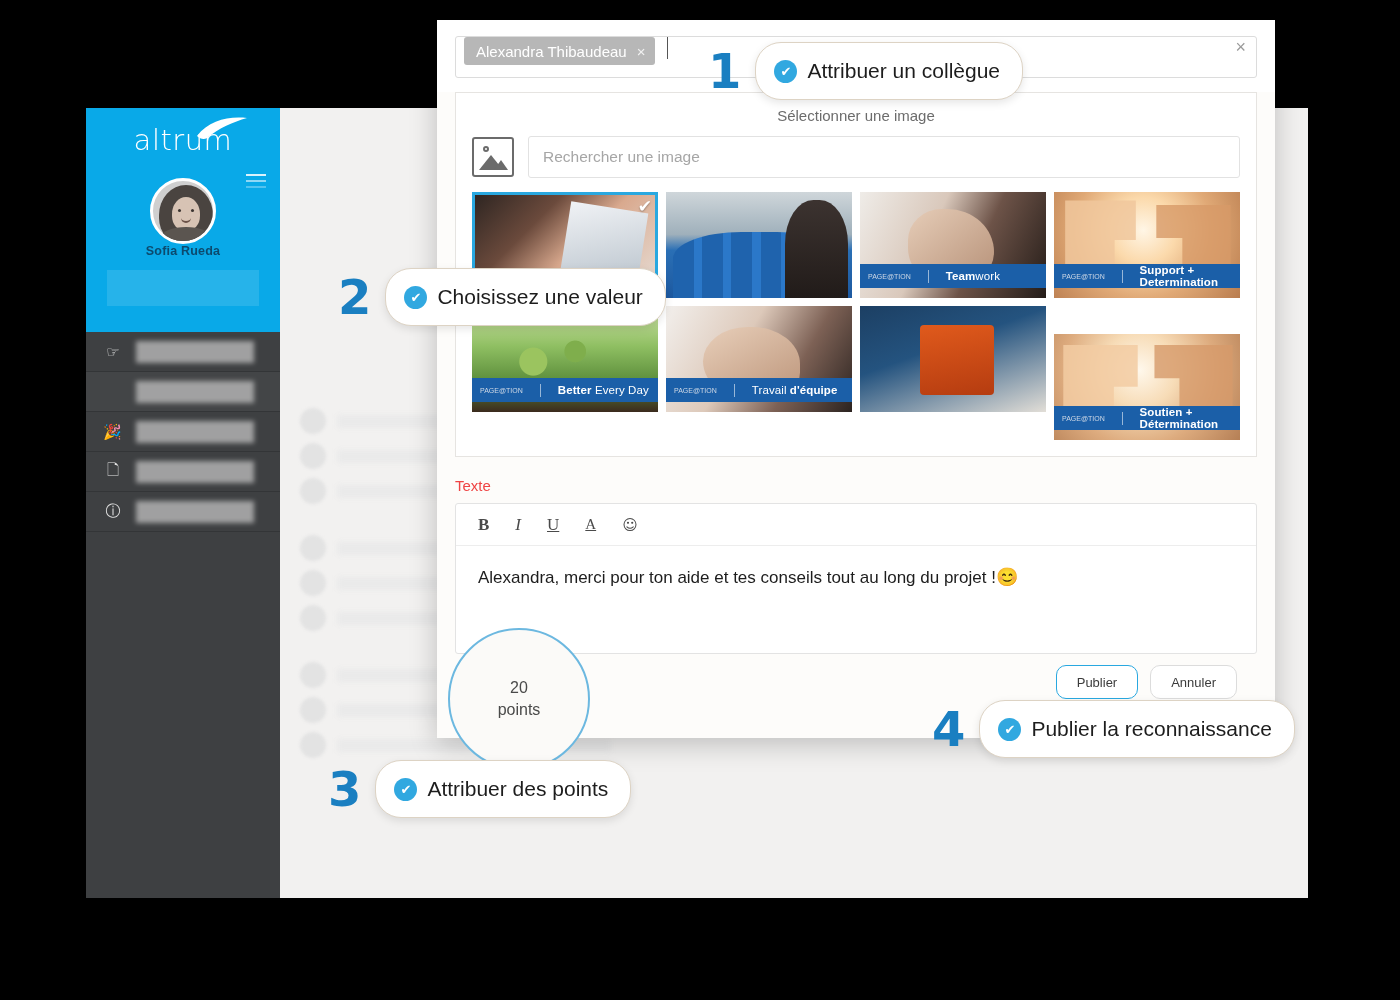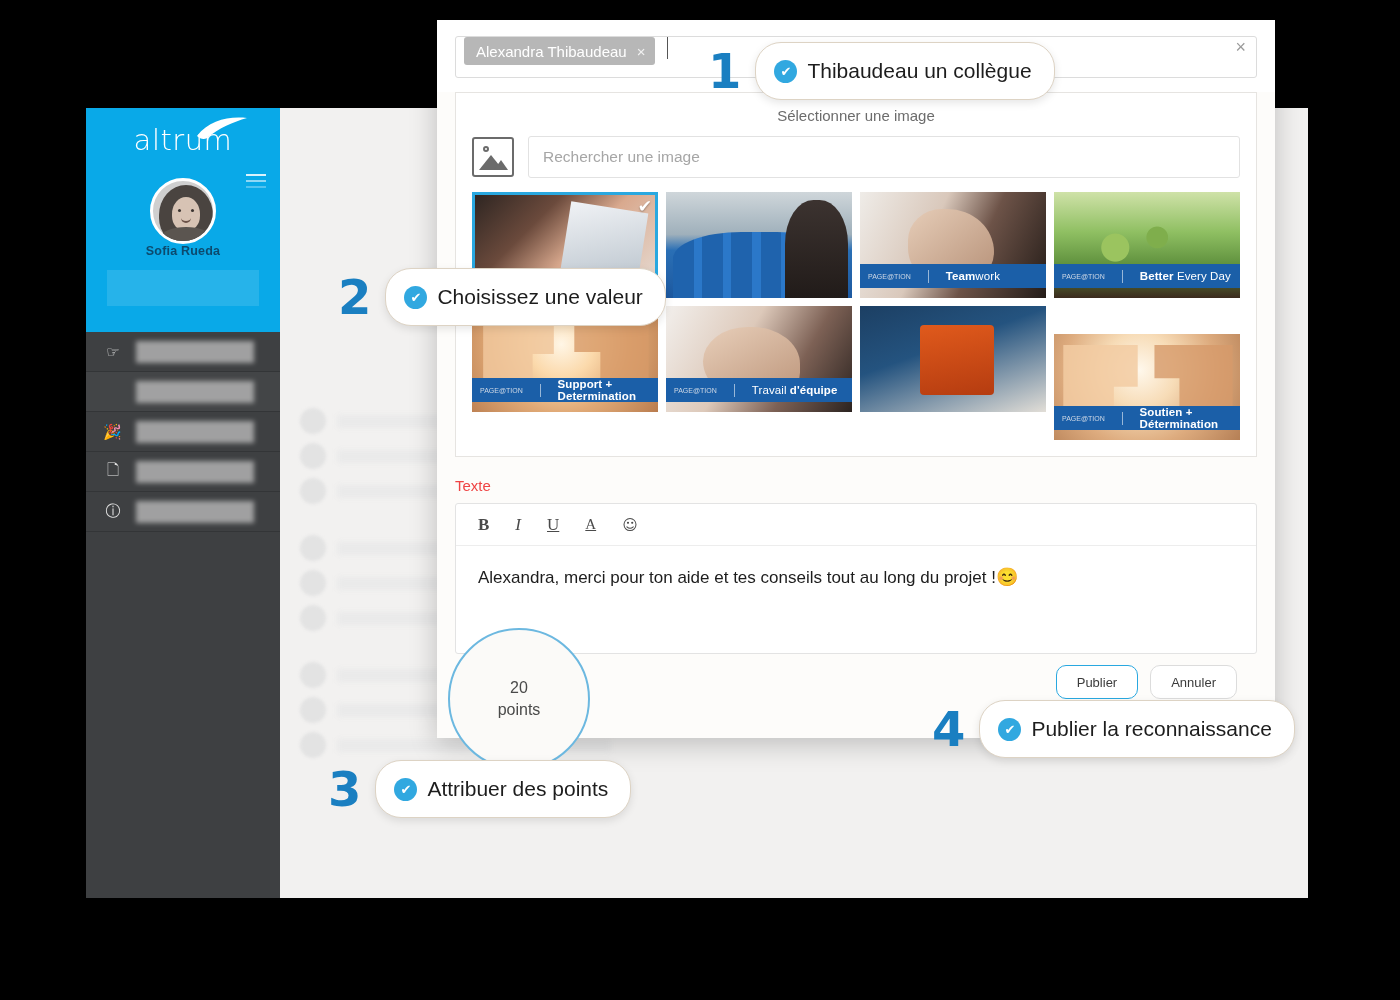--- a/index.html
+++ b/index.html
@@ -331,33 +331,33 @@
           <span class="check">✔</span>
         </div>
         <div class="thumb a2"></div>
         <div class="thumb a3">
           <div class="cap">
             <span class="mini">PAGE@TION</span>
             <span class="bar"></span>
             <span><b>Team</b><span>work</span></span>
           </div>
         </div>
+        <div class="thumb a4">
+          <div class="cap">
+            <span class="mini">PAGE@TION</span>
+            <span class="bar"></span>
+            <b>Support + Determination</b>
+          </div>
+        </div>
+
         <div class="thumb a5">
           <div class="cap">
             <span class="mini">PAGE@TION</span>
             <span class="bar"></span>
             <span><b>Better</b><span> Every Day</span></span>
-          </div>
-        </div>
-
-        <div class="thumb a4">
-          <div class="cap">
-            <span class="mini">PAGE@TION</span>
-            <span class="bar"></span>
-            <b>Support + Determination</b>
           </div>
         </div>
         <div class="thumb a6">
           <div class="cap">
             <span class="mini">PAGE@TION</span>
             <span class="bar"></span>
             <span><span>Travail </span><b>d'équipe</b></span>
           </div>
         </div>
         <div class="thumb a7"></div>
@@ -394,21 +394,21 @@
     <div class="points-circle">
       <span>20</span>
       <span>points</span>
     </div>
   </div>
 
   <div class="callout" id="c1">
     <span class="co-num">1</span>
     <div class="co-pill">
       <span class="co-check">✔</span>
-      <span>Thibaudeau un collègue</span>
+      <span>Attribuer un collègue</span>
     </div>
   </div>
 
   <div class="callout" id="c2">
     <span class="co-num">2</span>
     <div class="co-pill">
       <span class="co-check">✔</span>
       <span>Choisissez une valeur</span>
     </div>
   </div>

